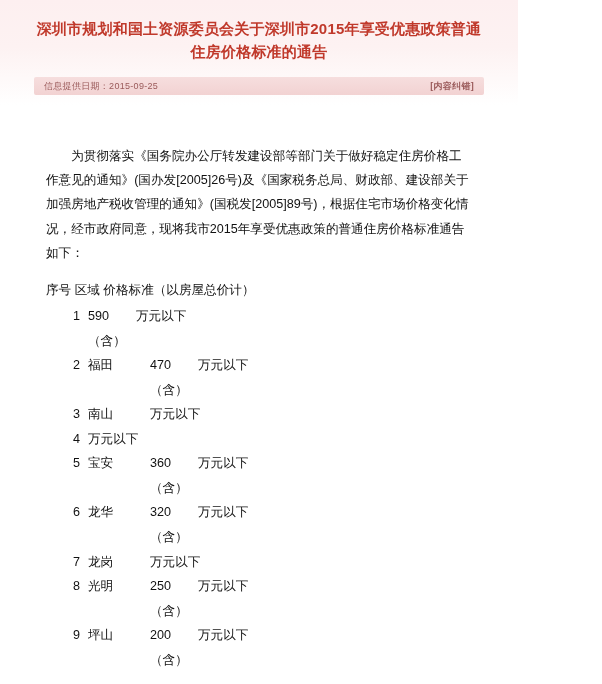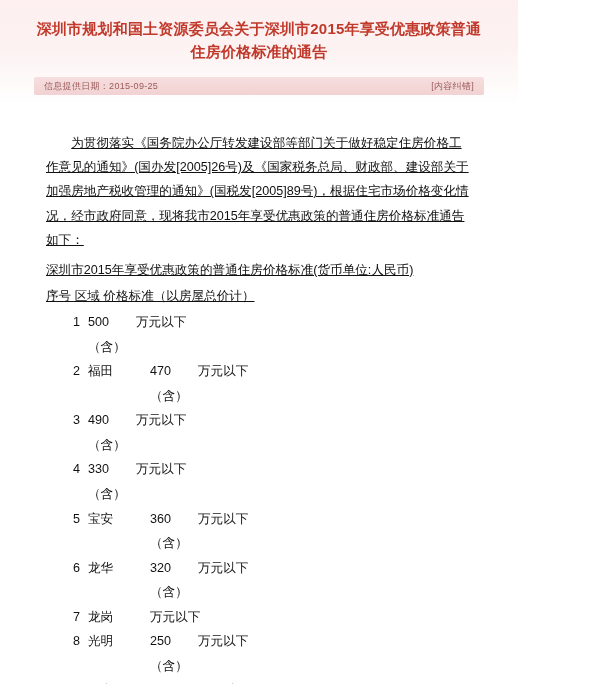--- a/index.html
+++ b/index.html
@@ -47,31 +47,31 @@
     height: 18px;
     padding: 0 10px;
     font-size: 9px;
     color: #9a5a5a;
   }
   .meta-left {
     letter-spacing: 0.3px;
   }
   .meta-right {
     letter-spacing: 0.3px;
+    font-weight: bold;
   }
   
   .body-wrap {
     padding: 26px 30px 0 30px;
     font-size: 12.6px;
     line-height: 1.92;
     color: #111111;
   }
   p {
-    margin: 0 0 2px 0;
-    text-decoration: underline;
+    margin: 13px 0 2px 0;
   }
   .indent {
     text-indent: 2em;
   }
   .table-head {
     margin-top: 6px;
   }
   .row-list {
     margin-top: 2px;
   }
@@ -104,48 +104,46 @@
     <div class="meta-bar">
       <span class="meta-left">信息提供日期：2015-09-25</span>
       <span class="meta-right">[内容纠错]</span>
     </div>
   </div>
 
   <div class="body-wrap">
 
     <p class="indent">为贯彻落实《国务院办公厅转发建设部等部门关于做好稳定住房价格工作意见的通知》(国办发[2005]26号)及《国家税务总局、财政部、建设部关于加强房地产税收管理的通知》(国税发[2005]89号)，根据住宅市场价格变化情况，经市政府同意，现将我市2015年享受优惠政策的普通住房价格标准通告如下：</p>
 
-    <p class="table-head">深圳市2015年享受优惠政策的普通住房价格标准(货币单位:人民币)</p>
 
     <p>序号 区域 价格标准（以房屋总价计）</p>
 
     <div class="row-list">
 
       <div class="row">
         <span class="c-no">1</span>
-        <span class="c-price">500（含）</span>
+        <span class="c-price">590（含）</span>
         <span class="c-unit">万元以下</span>
       </div>
 
       <div class="row">
         <span class="c-no">2</span>
         <span class="c-area">福田</span>
         <span class="c-price">470（含）</span>
         <span class="c-unit">万元以下</span>
       </div>
 
       <div class="row">
         <span class="c-no">3</span>
-        <span class="c-price">490（含）</span>
+        <span class="c-area">南山</span>
         <span class="c-unit">万元以下</span>
       </div>
 
       <div class="row">
         <span class="c-no">4</span>
-        <span class="c-price">330（含）</span>
         <span class="c-unit">万元以下</span>
       </div>
 
       <div class="row">
         <span class="c-no">5</span>
         <span class="c-area">宝安</span>
         <span class="c-price">360（含）</span>
         <span class="c-unit">万元以下</span>
       </div>
 

